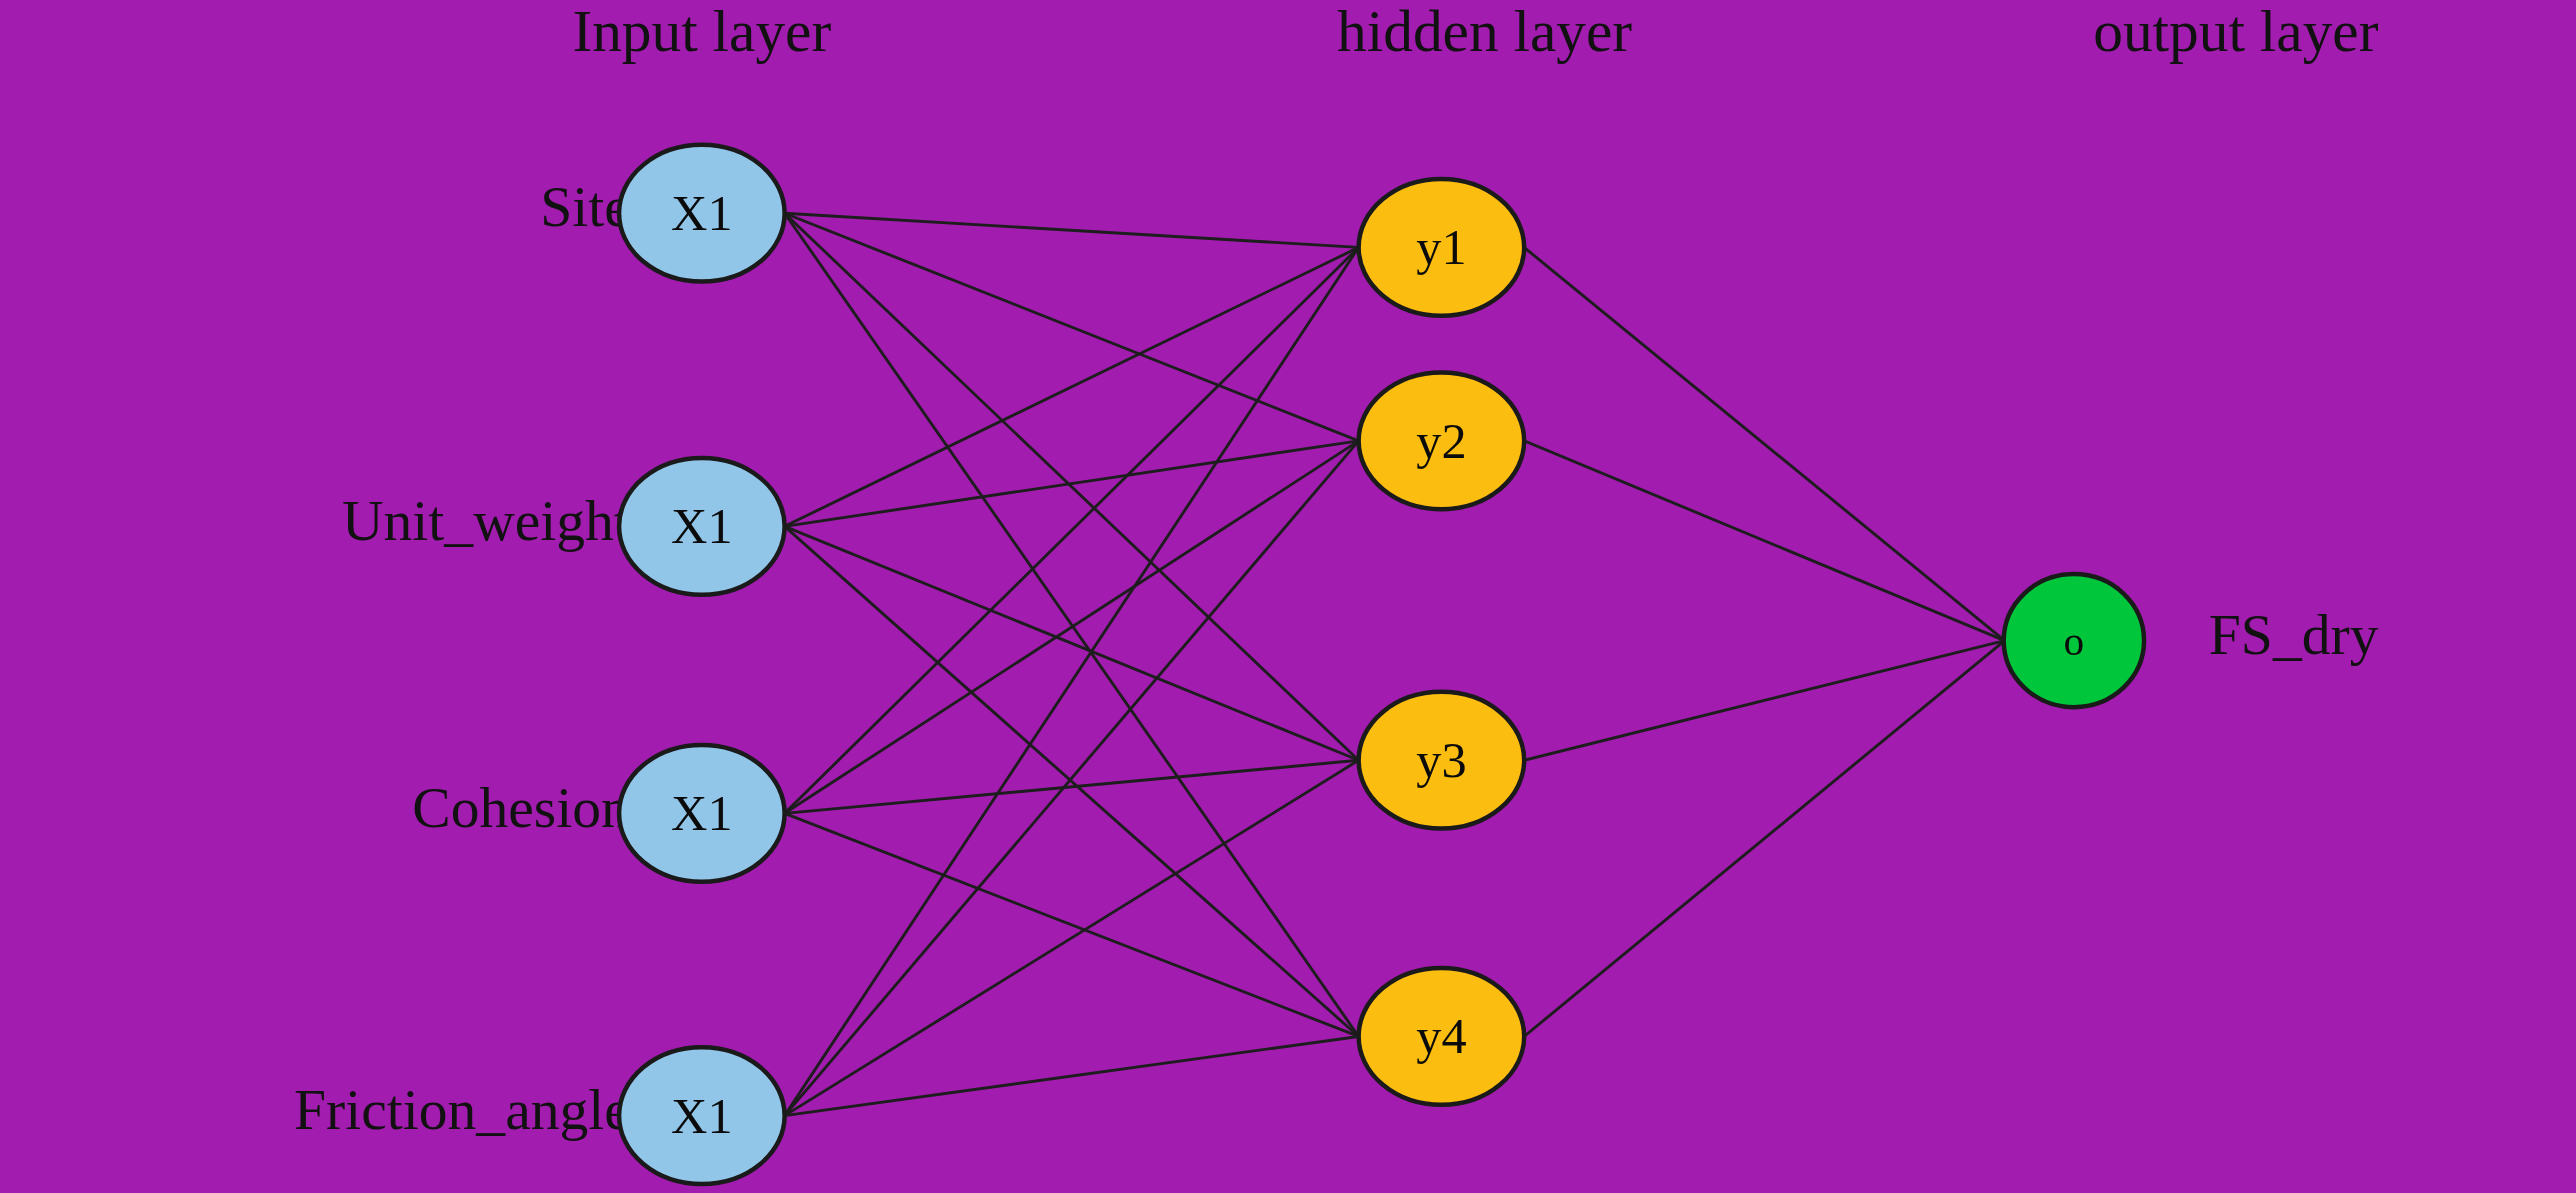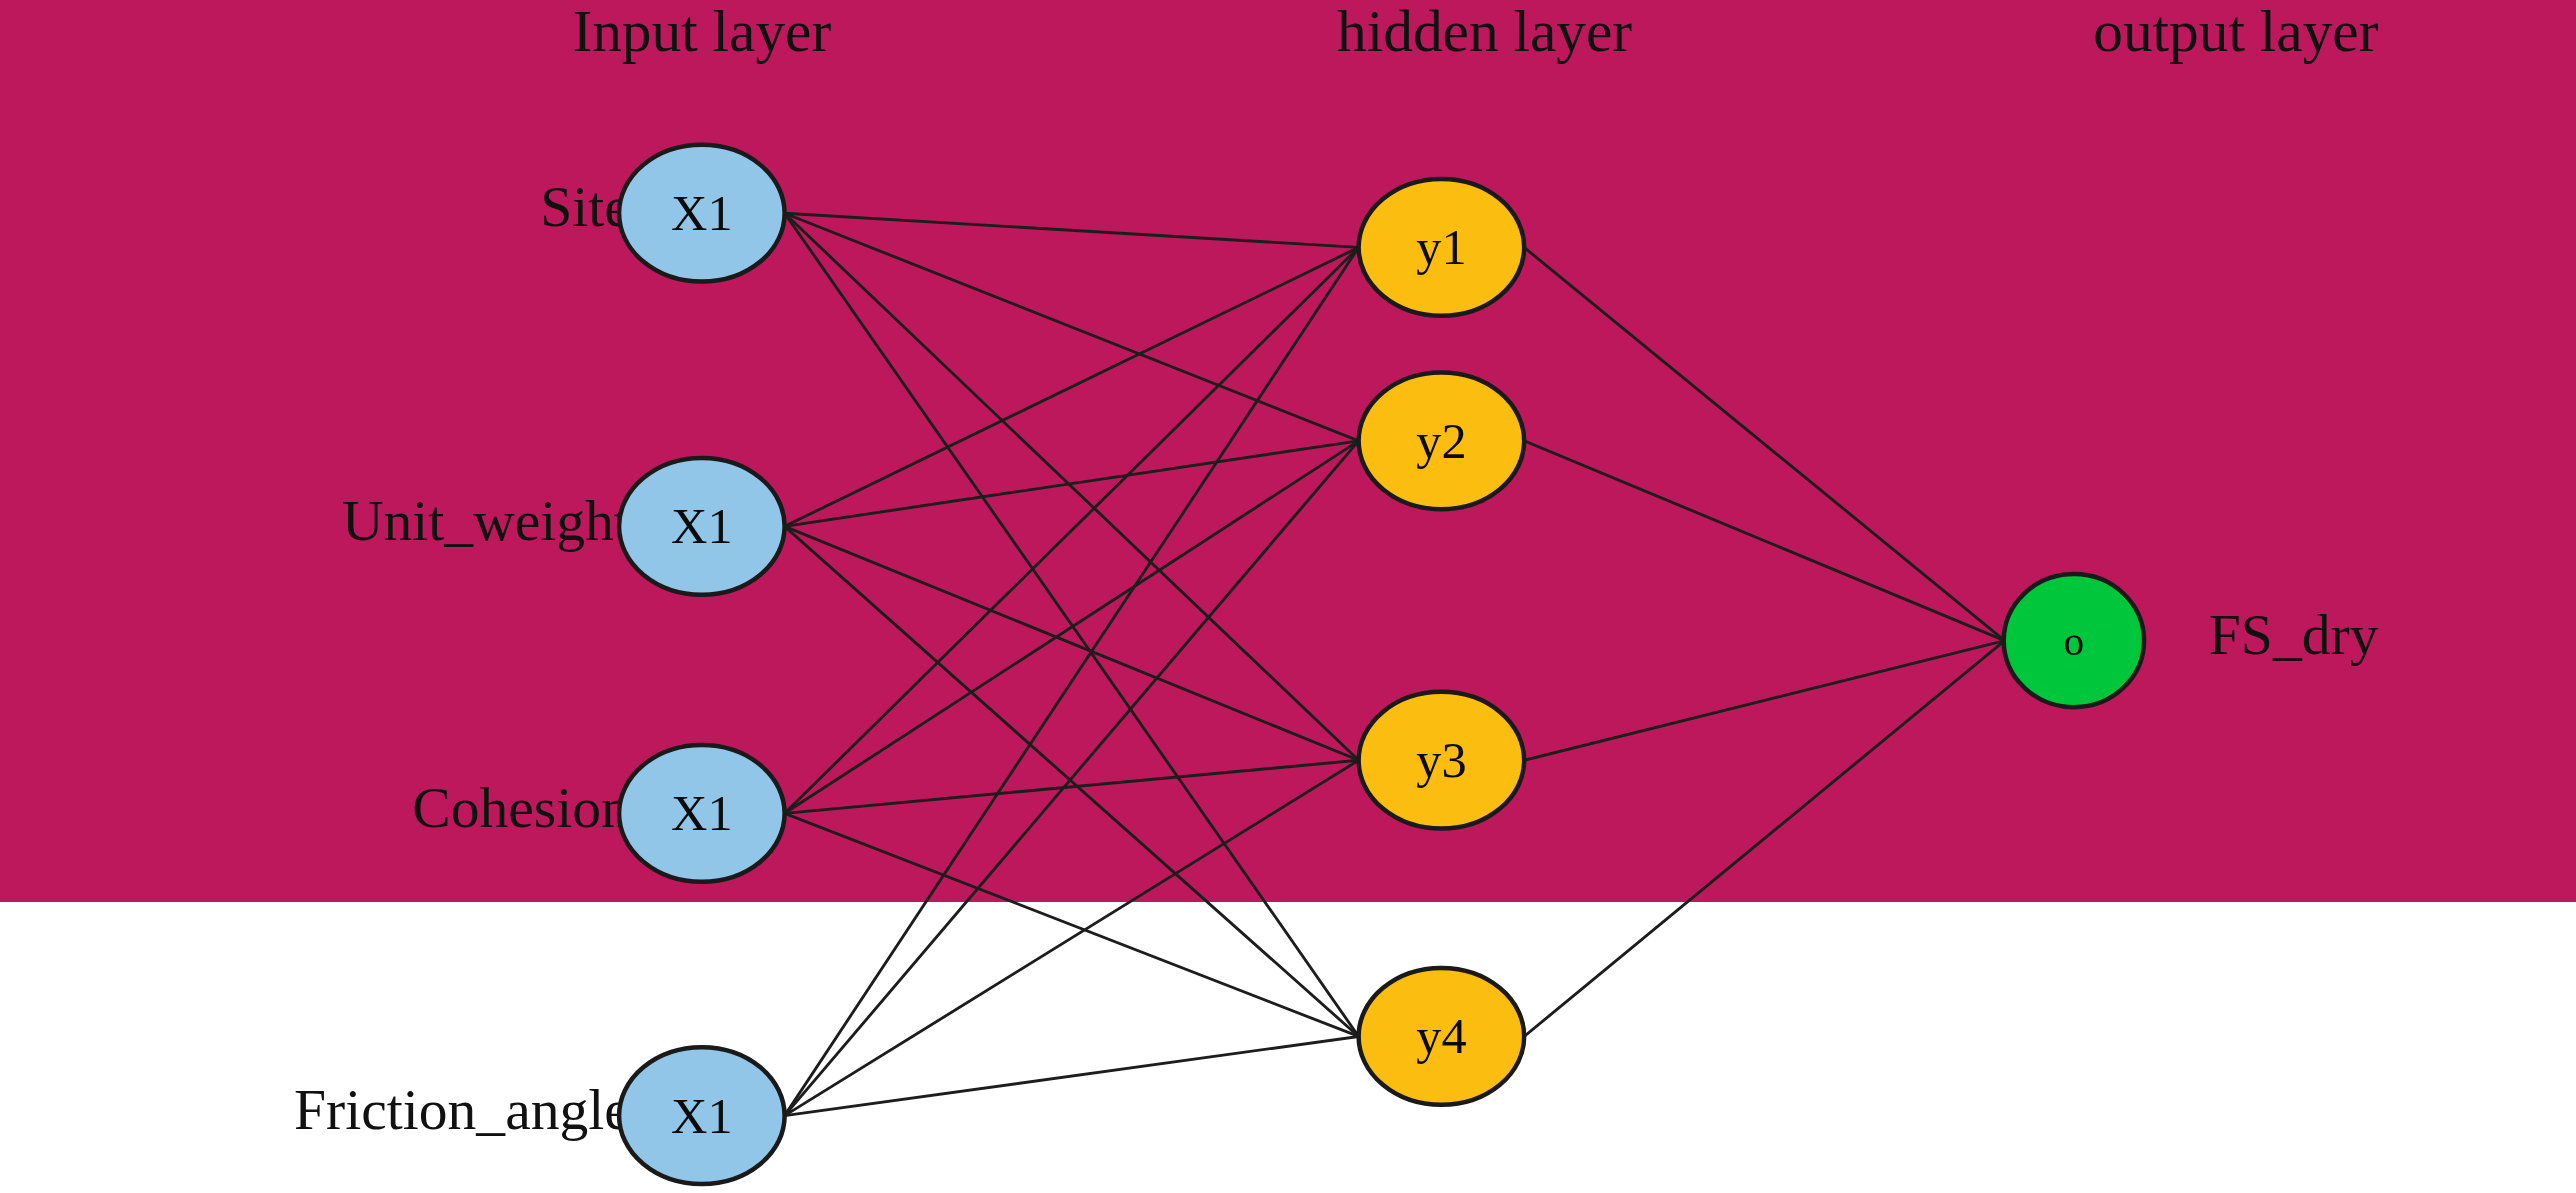--- a/index.html
+++ b/index.html
@@ -11,22 +11,22 @@
   body {
     width: 2576px;
     height: 1193px;
     overflow: hidden;
     font-family: "Liberation Serif", "DejaVu Serif", serif;
     color: #000000;
   }
   #diagram-root {
     position: relative;
     width: 2576px;
-    height: 902px;
-    background: #be185d;
+    height: 1193px;
+    background: #a21caf;
   }
   #network-svg {
     position: absolute;
     top: 0;
     left: 0;
     width: 2576px;
     height: 1193px;
     display: block;
   }
   .layer-heading {

